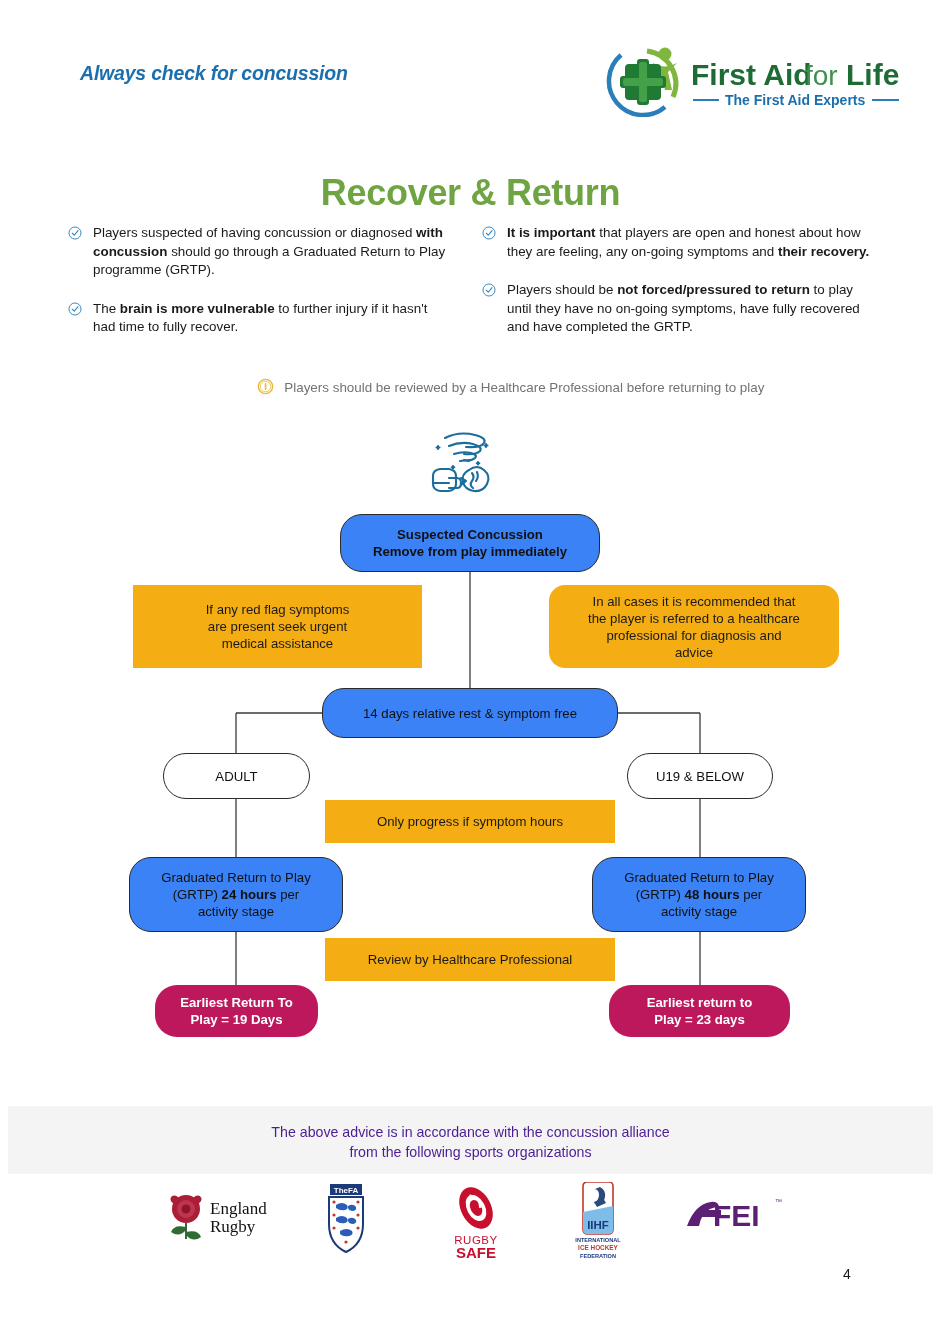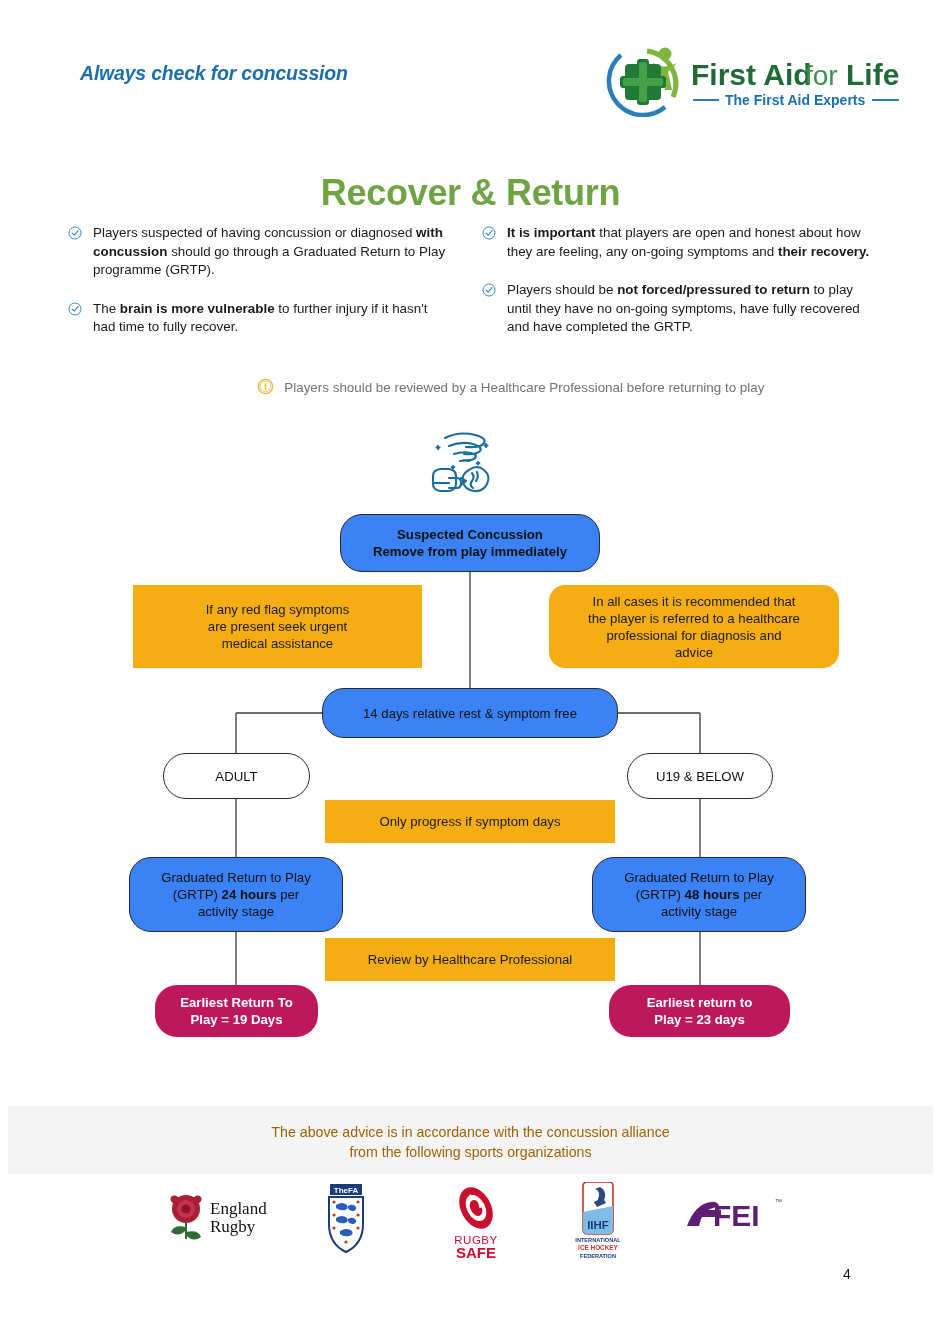--- a/index.html
+++ b/index.html
@@ -70,21 +70,21 @@
 
   .concussion-icon { position: absolute; left: 425px; top: 8px; width: 80px; height: 72px; }
 
   
   .footer-band {
     position: absolute; left: 8px; top: 1106px; width: 925px; height: 68px;
     background: #f4f4f4;
   }
   .footer-text {
     position: absolute; left: 0; top: 1122px; width: 941px; text-align: center;
-    font-size: 14.2px; line-height: 20px; color: #a16207;
+    font-size: 14.2px; line-height: 20px; color: #4c1d95;
   }
   .logos { position: absolute; left: 0; top: 1182px; width: 941px; height: 80px; }
   .logo-slot { position: absolute; top: 0; height: 80px; }
   .page-num {
     position: absolute; left: 843px; top: 1266px;
     font-size: 14px; color: #1a1a1a;
   }
   .lg-txt { font-family: "Liberation Serif", serif; }
 </style>
 </head>
@@ -245,21 +245,21 @@
     </div>
 
     <div class="node pill" style="left:627px; top:333px; width:146px; height:46px;">
       <div class="inner">
           <div>U19 &amp; BELOW</div>
         </div>
     </div>
 
     <div class="node orange" style="left:325px; top:380px; width:290px; height:43px;">
       <div class="inner">
-          <div>Only progress if symptom days</div>
+          <div>Only progress if symptom hours</div>
         </div>
     </div>
 
     <div class="node rounded" style="left:129px; top:437px; width:214px; height:75px;">
       <div class="inner">
           <div>Graduated Return to Play</div>
           <div>(GRTP) <b>24 hours</b> per</div>
           <div>activity stage</div>
         </div>
     </div>

